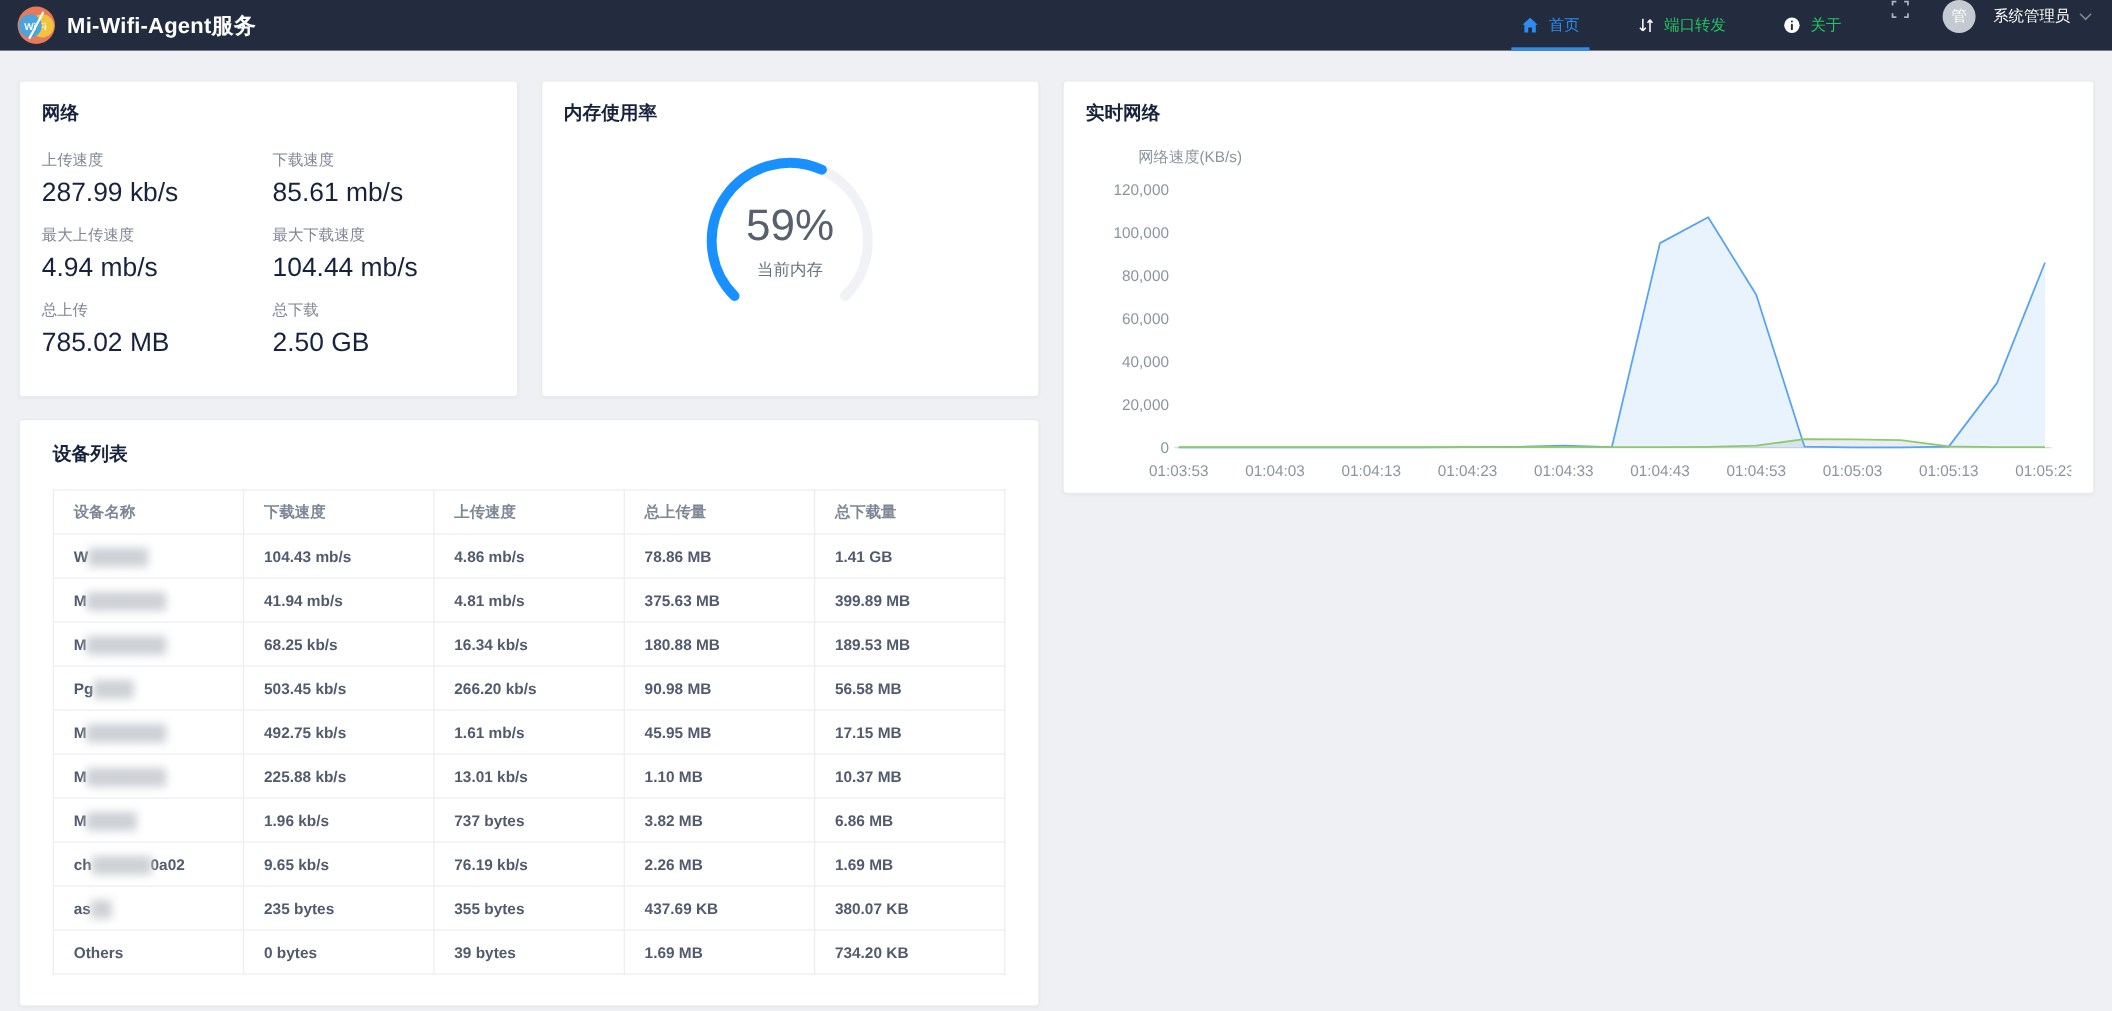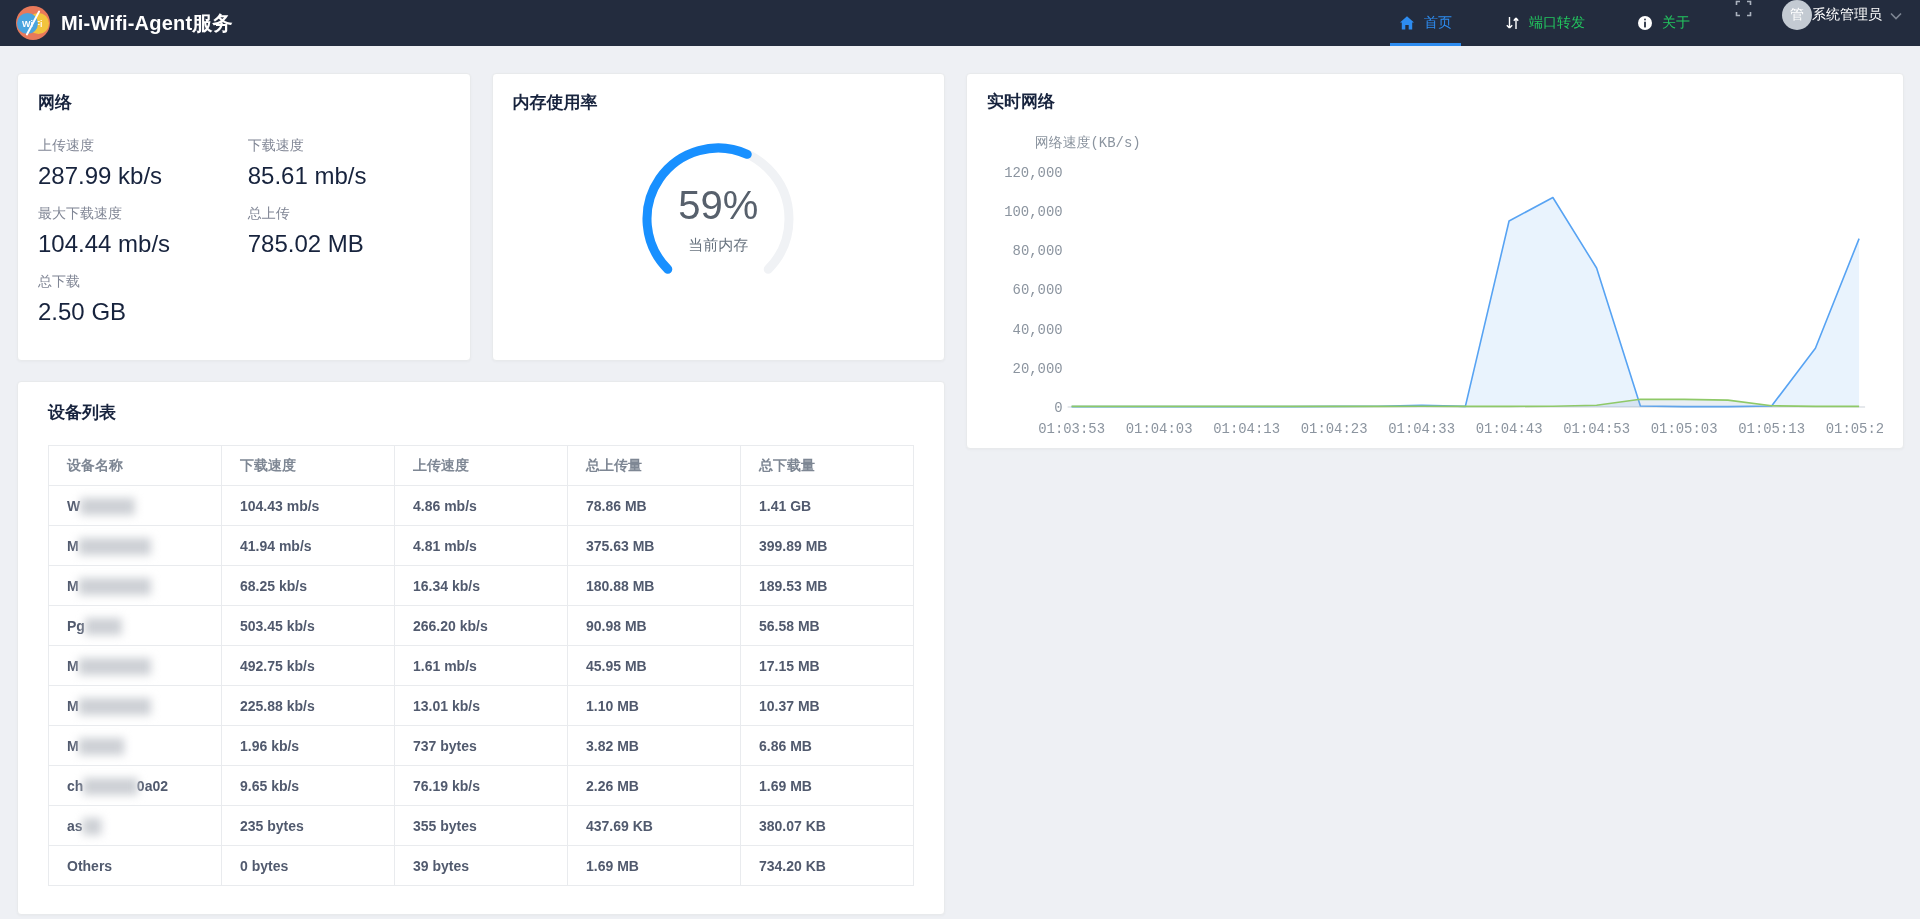--- a/index.html
+++ b/index.html
@@ -21,27 +21,27 @@
   .nav { margin-left:auto; display:flex; align-items:flex-start; height:100%; }
   .nav-item { display:flex; align-items:center; gap:9px; height:100%; padding:0 3px; margin-left:46px;
     color:#22c55e; font-size:14px; cursor:pointer; position:relative; }
   .nav-item svg { display:block; }
   .nav-item.active { color:#2d8cf0; }
   .nav-item.active::after { content:""; position:absolute; left:-6px; right:-6px; bottom:0; height:3px; background:#2d8cf0; }
   .fs-btn { margin-left:42px; display:flex; align-items:center; cursor:pointer; }
   .user { display:flex; align-items:center; margin-left:30px; cursor:pointer; }
   .avatar { width:30px; height:30px; border-radius:50%; background:#c3cad2; color:#fff;
     display:flex; align-items:center; justify-content:center; font-size:14px; }
-  .user-name { color:#fff; font-size:14px; margin-left:0; }
+  .user-name { color:#fff; font-size:14px; margin-left:16px; }
   .user .chev { margin-left:8px; }
 
   
   .main { display:flex; gap:21px; padding:27px 16px 0 17px; align-items:flex-start; }
   .left-col { width:928px; flex:0 0 auto; }
-  .right-col { flex:1 1 auto; min-width:0;font-family:Liberation Mono, monospace; }
+  .right-col { flex:1 1 auto; min-width:0; }
   .top-row { display:flex; gap:21px; }
   .card { background:#fff; border:1px solid #e8eaec; border-radius:4px; box-shadow:0 1px 3px rgba(0,0,0,0.03); }
   .card-title { font-size:17px; font-weight:bold; color:#17233d; line-height:1.2; }
 
   
   .network-card, .memory-card { flex:1 1 0; height:288px; padding:19px 20px; }
   .stats-grid { display:grid; grid-template-columns:1fr 1fr; margin-top:24px; row-gap:15px; column-gap:8px; }
   .stat-label { font-size:14px; color:#808695; }
   .stat-value { font-size:24px; font-weight:normal; color:#17233d; margin-top:7px; }
 
@@ -139,20 +139,24 @@
       <section class="card network-card">
         <div class="card-title">网络</div>
         <div class="stats-grid">
             <div class="stat">
     <div class="stat-label">上传速度</div>
     <div class="stat-value">287.99 kb/s</div>
   </div>
             <div class="stat">
     <div class="stat-label">下载速度</div>
     <div class="stat-value">85.61 mb/s</div>
+  </div>
+            <div class="stat">
+    <div class="stat-label">最大上传速度</div>
+    <div class="stat-value">4.94 mb/s</div>
   </div>
             <div class="stat">
     <div class="stat-label">最大下载速度</div>
     <div class="stat-value">104.44 mb/s</div>
   </div>
             <div class="stat">
     <div class="stat-label">总上传</div>
     <div class="stat-value">785.02 MB</div>
   </div>
             <div class="stat">

